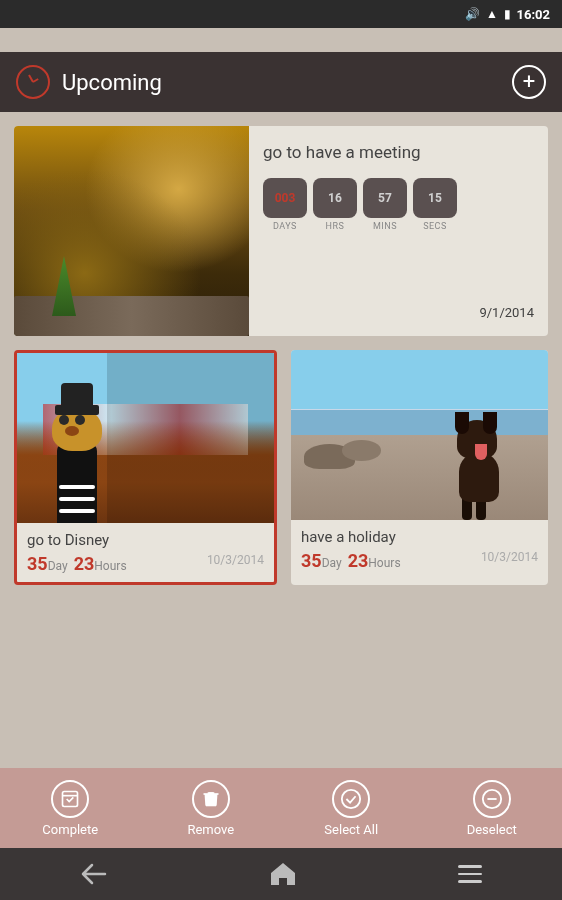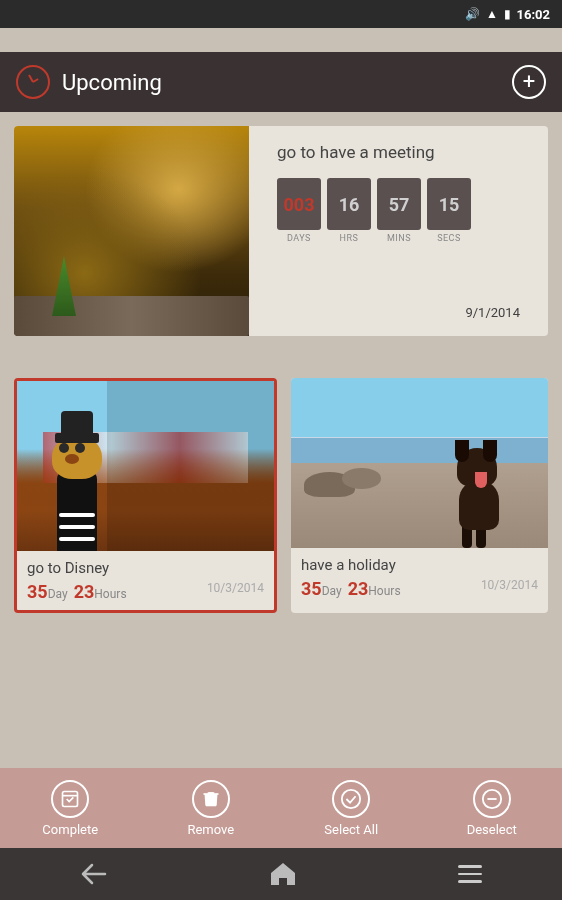--- a/index.html
+++ b/index.html
@@ -144,21 +144,21 @@
       bottom: 20px;
       left: 30px;
       width: 40px;
       height: 60px;
       background: linear-gradient(to top, #2d5a1b, #4a8a2a);
       clip-path: polygon(50% 0%, 20% 100%, 80% 100%);
     }
 
     .meeting-info {
       flex: 1;
-      padding: 16px 28px;
+      padding: 16px 14px;
       display: flex;
       flex-direction: column;
       justify-content: space-between;
     }
     .meeting-title {
       font-size: 17px;
       color: #444;
       font-weight: 400;
       margin-bottom: 16px;
     }
@@ -168,28 +168,28 @@
       margin-bottom: 8px;
     }
     .countdown-box {
       display: flex;
       flex-direction: column;
       align-items: center;
     }
     .countdown-number {
       background: #5a5050;
       color: #d0d0d0;
-      font-size: 18px;
+      font-size: 12px;
       font-weight: bold;
       width: 44px;
-      height: 52px;
+      height: 40px;
       display: flex;
       align-items: center;
       justify-content: center;
-      border-radius: 3px;
+      border-radius: 8px;
     }
     .countdown-number.red {
       color: #c0392b;
     }
     .countdown-label {
       font-size: 9px;
       color: #888;
       margin-top: 3px;
       letter-spacing: 0.5px;
     }
@@ -204,21 +204,20 @@
     .event-cards-row {
       display: flex;
       gap: 14px;
     }
     .event-card {
       flex: 1;
       background: #e8e4dc;
       border-radius: 4px;
       overflow: hidden;
       position: relative;
-      margin-top: 28px;
     }
     .event-card.selected {
       border: 3px solid #c0392b;
     }
     .event-image {
       width: 100%;
       height: 170px;
       overflow: hidden;
       position: relative;
     }

